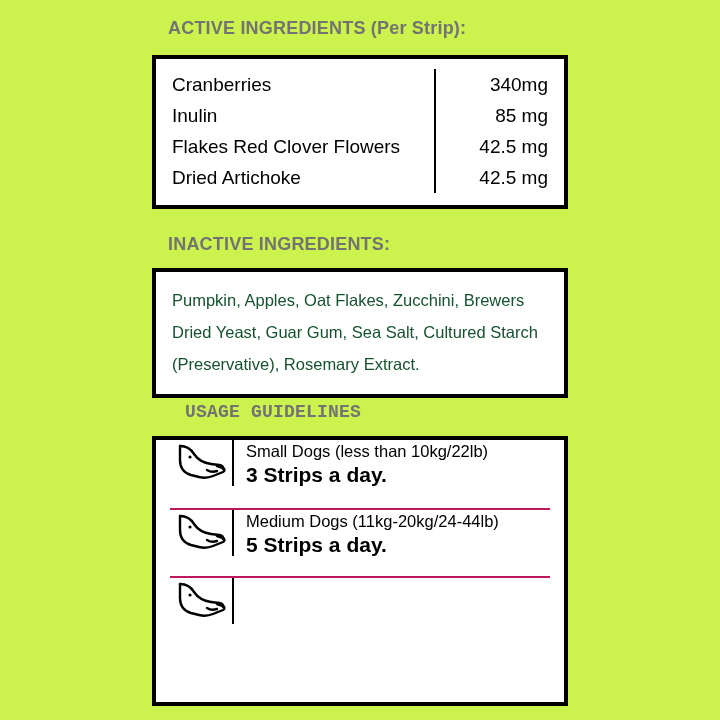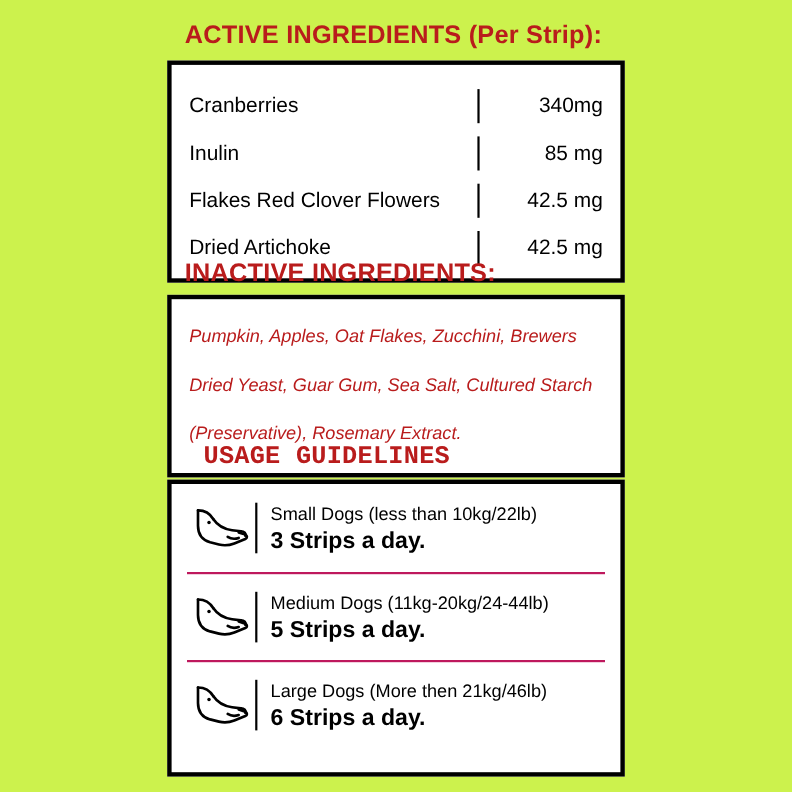--- a/index.html
+++ b/index.html
@@ -17,24 +17,24 @@
   .page {
     position: relative;
     width: 720px;
     height: 720px;
     box-sizing: border-box;
     padding: 0;
   }
 
   
   .section-title {
-    font-size: 23px;
+    font-size: 18px;
     font-weight: bold;
     letter-spacing: 0.2px;
-    color: #b91c1c;
+    color: #737373;
   }
 
   
   #active-title {
     position: absolute;
     left: 168px;
     top: 18px;
   }
   #active-box {
     position: absolute;
@@ -44,21 +44,20 @@
     box-sizing: border-box;
     border: 4px solid #000;
     background: #fff;
     padding: 10px 16px 12px 16px;
   }
   .act-row {
     display: flex;
     align-items: center;
     height: 31px;
     font-size: 19px;
-    margin-top: 12px;
   }
   .act-name {
     flex: 0 0 262px;
     text-align: left;
   }
   .act-sep {
     flex: 0 0 0px;
     width: 0;
     align-self: stretch;
     border-left: 2px solid #000;
@@ -81,23 +80,22 @@
     left: 152px;
     top: 268px;
     width: 416px;
     box-sizing: border-box;
     border: 4px solid #000;
     background: #fff;
     padding: 12px 16px 14px 16px;
   }
   #inactive-text {
     font-size: 16.5px;
-    line-height: 44px;
-    color: #b91c1c;
-    font-style: italic;
+    line-height: 32px;
+    color: #14532d;
   }
 
   
   #usage-title {
     position: absolute;
     left: 185px;
     top: 402px;
     font-family: Liberation Mono, monospace;
   }
   #usage-box {
@@ -106,22 +104,22 @@
     top: 436px;
     width: 416px;
     height: 270px;
     box-sizing: border-box;
     border: 4px solid #000;
     background: #fff;
     padding: 0 14px;
   }
   .usage-row {
     display: flex;
-    align-items: center;
-    height: 80px;
+    align-items: flex-start;
+    height: 68px;
     box-sizing: border-box;
   }
   .usage-row + .usage-row {
     border-top: 2px solid #be185d;
   }
   .dog-icon {
     flex: 0 0 62px;
     display: flex;
     align-items: center;
     justify-content: center;
@@ -230,21 +228,17 @@
         <svg width="54" height="44" viewBox="0 0 54 44" fill="none" stroke="#000" stroke-width="2.4" stroke-linejoin="round" stroke-linecap="round">
           <path d="M6 6 L6 20 C6 28 10 33 17 35 L25 37 C29 38 34 38 39 36 L49 32 C51 31 51 29 49 28 L43 26"></path>
           <path d="M6 6 C12 6 17 9 20 14"></path>
           <path d="M20 14 C24 20 30 23 37 24 L45 25"></path>
           <path d="M45 25 C48 25 50 27 49 29"></path>
           <path d="M33 30 C36 32 40 32 43 31"></path>
           <circle cx="16" cy="17" r="1.6" fill="#000" stroke="none"></circle>
         </svg>
       </span>
       <span class="usage-divider"></span>
-      <span class="usage-text">
-        <div class="usage-line1">Large Dogs (More then 21kg/46lb)</div>
-        <div class="usage-line2">6 Strips a day.</div>
-      </span>
     </div>
 
   </div>
 
 </div>
 
 </body></html>

